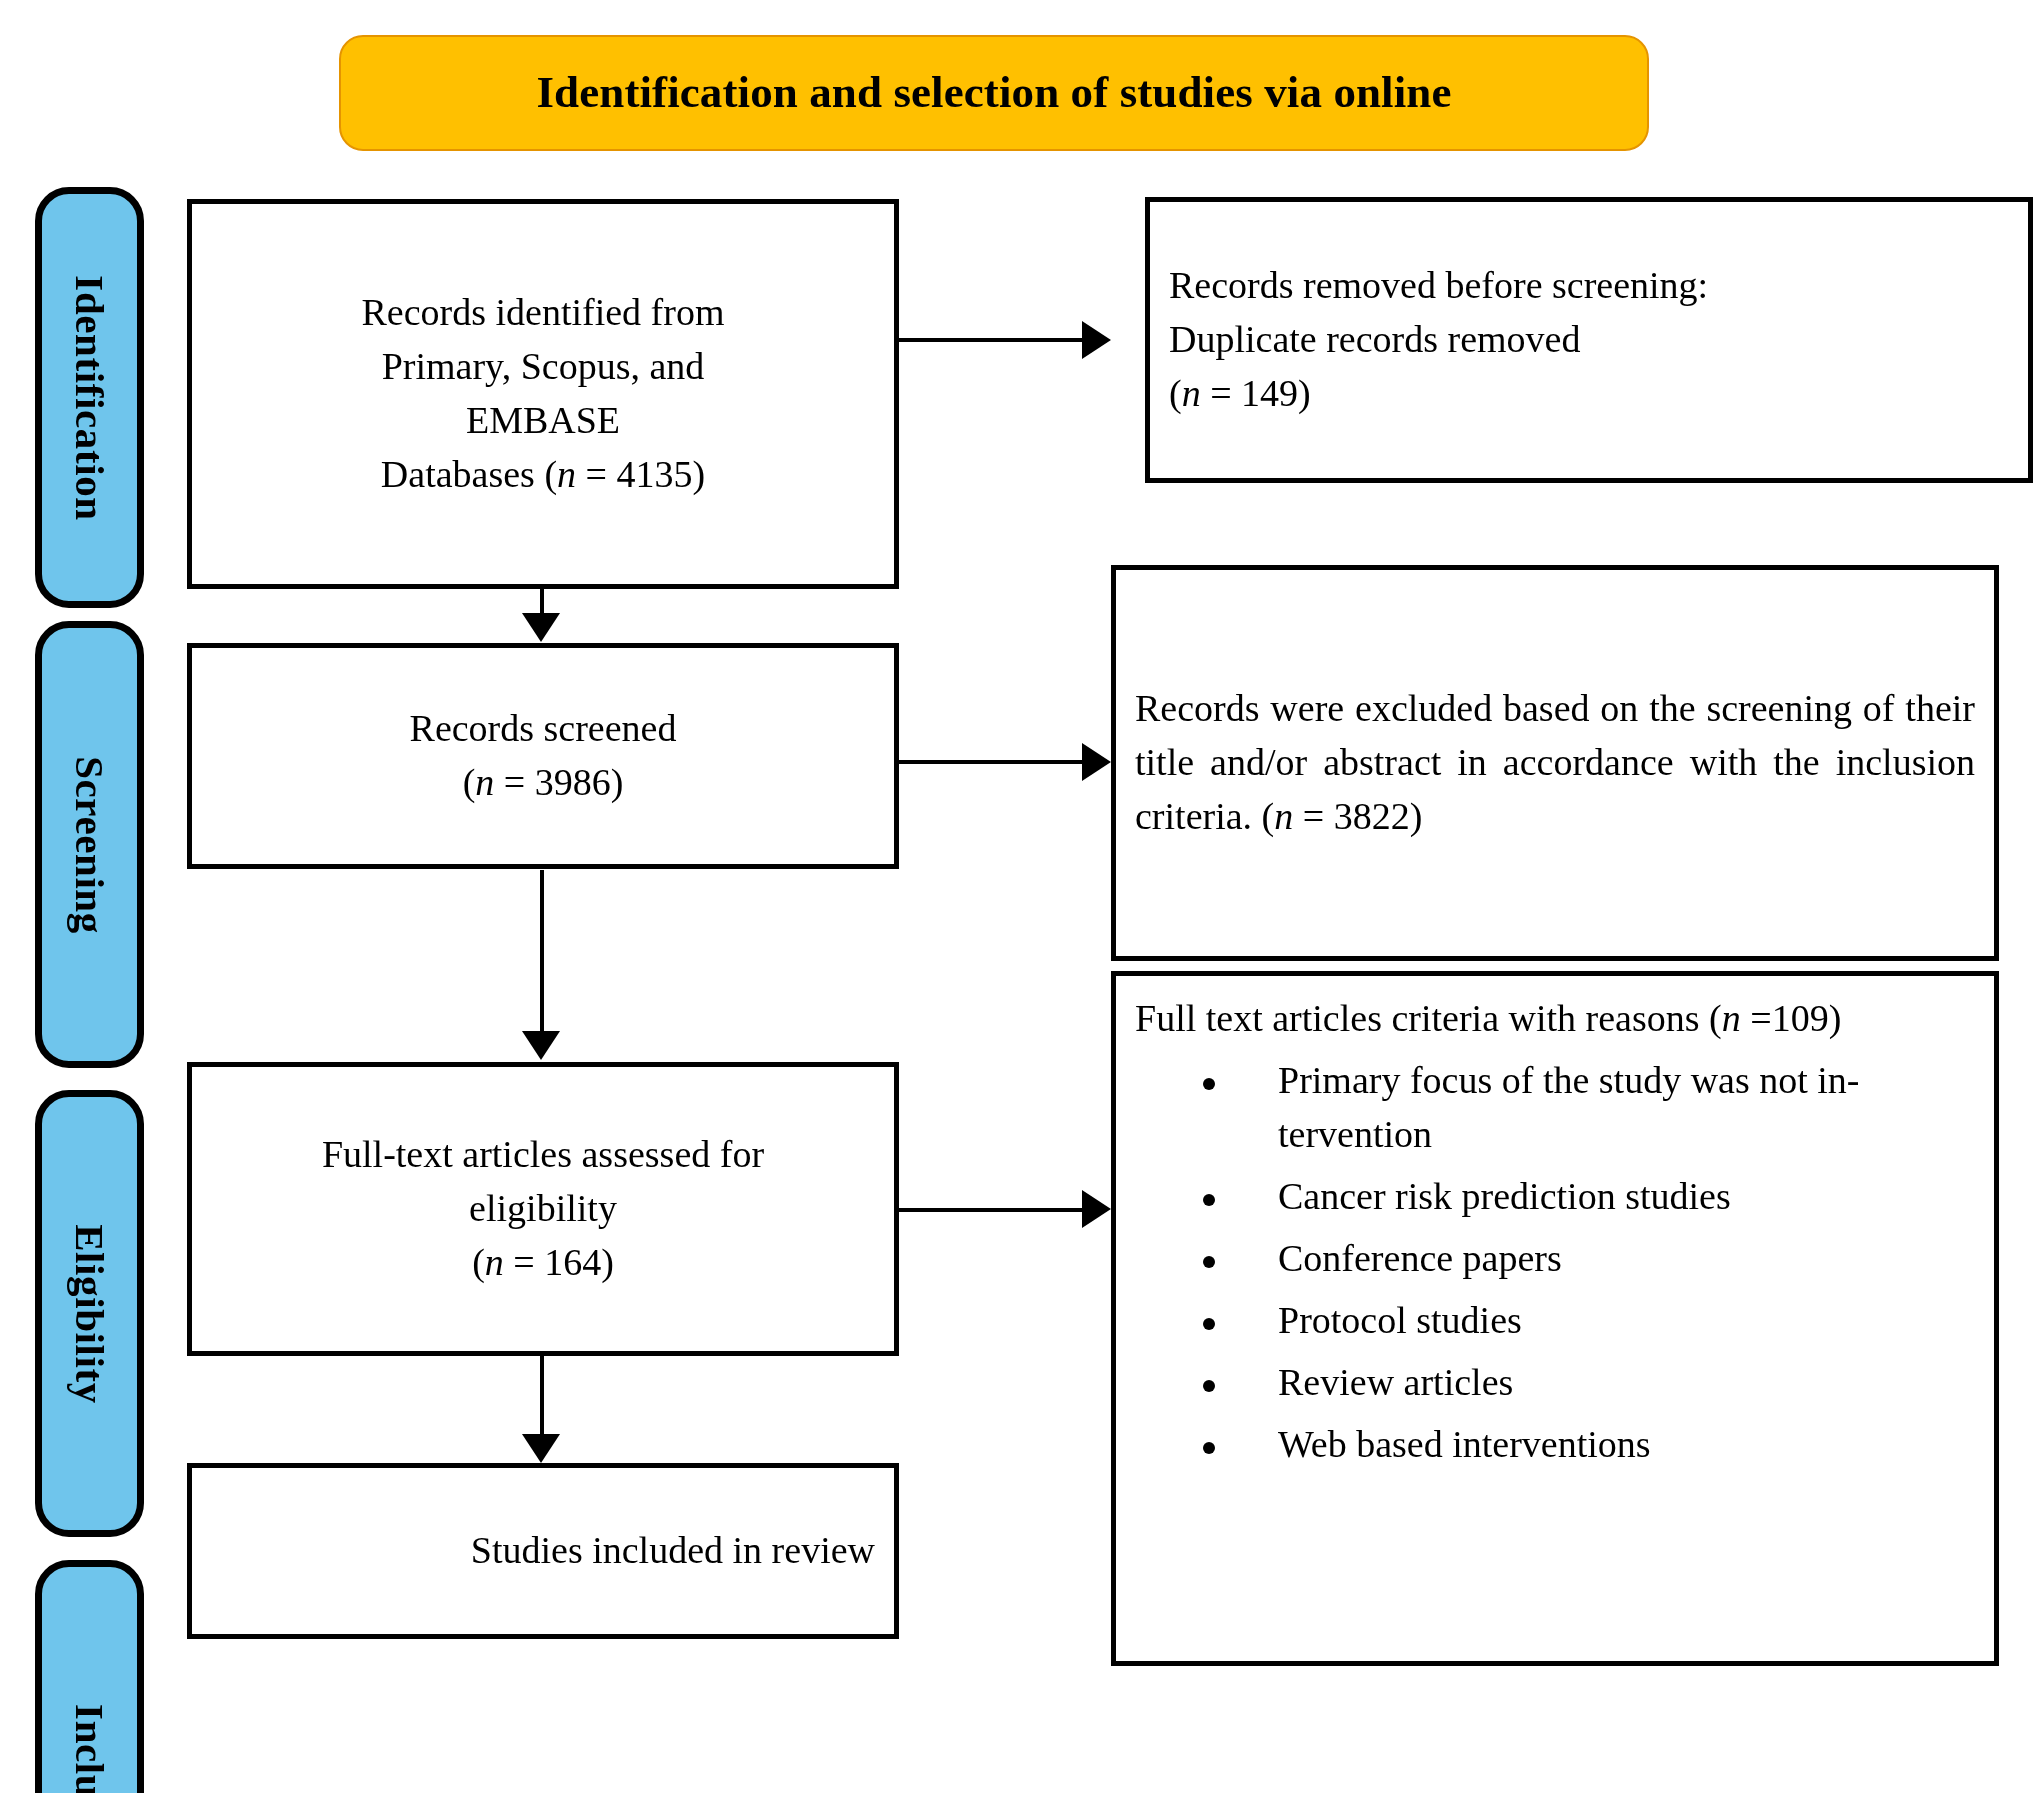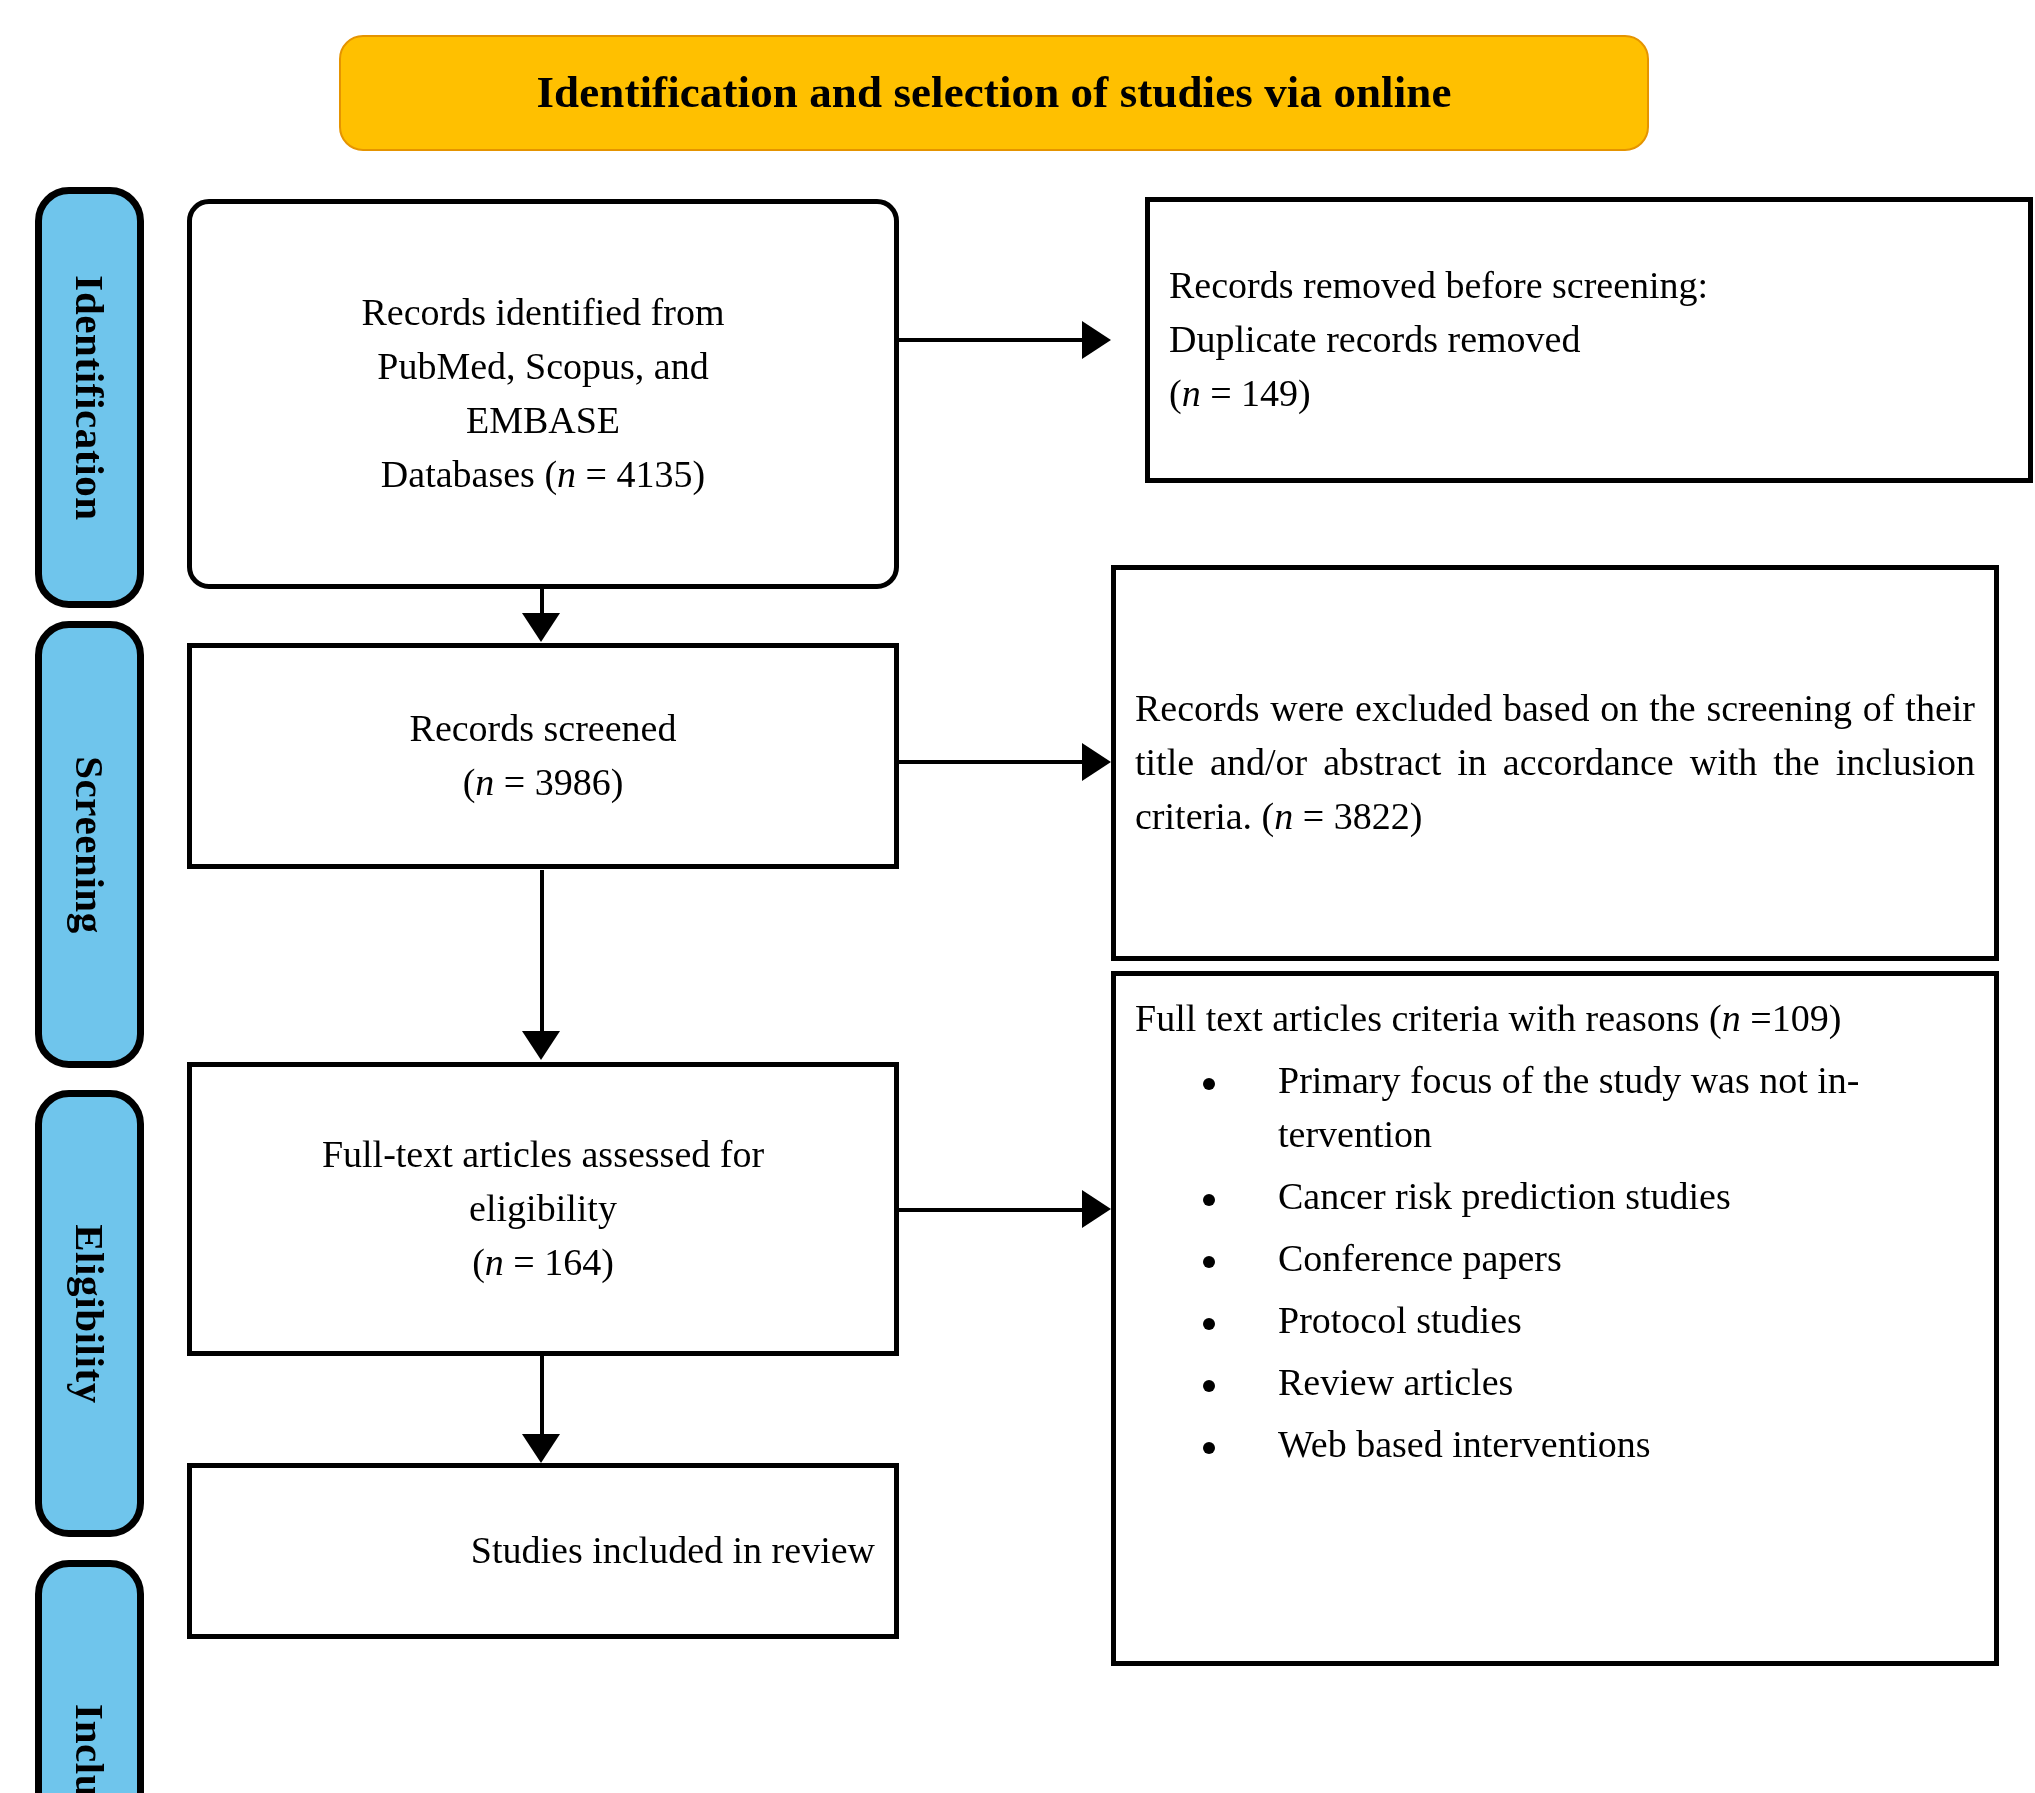--- a/index.html
+++ b/index.html
@@ -95,21 +95,21 @@
     line-height: 1.42;
   }
   .flow-box.center   { text-align: center; }
   .flow-box.justify  { text-align: justify; text-justify: inter-word; }
   .flow-box.left     { text-align: left; }
   .flow-box p { margin: 0; }
   .flow-box i { font-style: italic; }
 
   
   #box-identified {
-    left: 187px; top: 199px; width: 712px; height: 390px; border-radius: 22px;
+    left: 187px; top: 199px; width: 712px; height: 390px;
   }
   #box-screened {
     left: 187px; top: 643px; width: 712px; height: 226px;
   }
   #box-fulltext {
     left: 187px; top: 1062px; width: 712px; height: 294px;
   }
   #box-included {
     left: 187px; top: 1463px; width: 712px; height: 176px; align-items: flex-end;
   }
@@ -191,21 +191,21 @@
   </div>
   <div class="phase-tab" id="phase-eligibility" style="background: rgb(111, 197, 236);">
     <span class="phase-label">Eligibility</span>
   </div>
   <div class="phase-tab" id="phase-included" style="background: rgb(111, 197, 236);">
     <span class="phase-label">Included</span>
   </div>
 
   <div class="flow-box center" id="box-identified">
     <p>Records identified from</p>
-    <p>PubMed, Scopus, and</p>
+    <p>Primary, Scopus, and</p>
     <p>EMBASE</p>
     <p><span>Databases (</span><i>n</i><span> = 4135)</span></p>
   </div>
 
   <div class="flow-box left" id="box-removed">
     <p>Records removed before screening:</p>
     <p>Duplicate records removed</p>
     <p><span>(</span><i>n</i><span> = 149)</span></p>
   </div>
 

